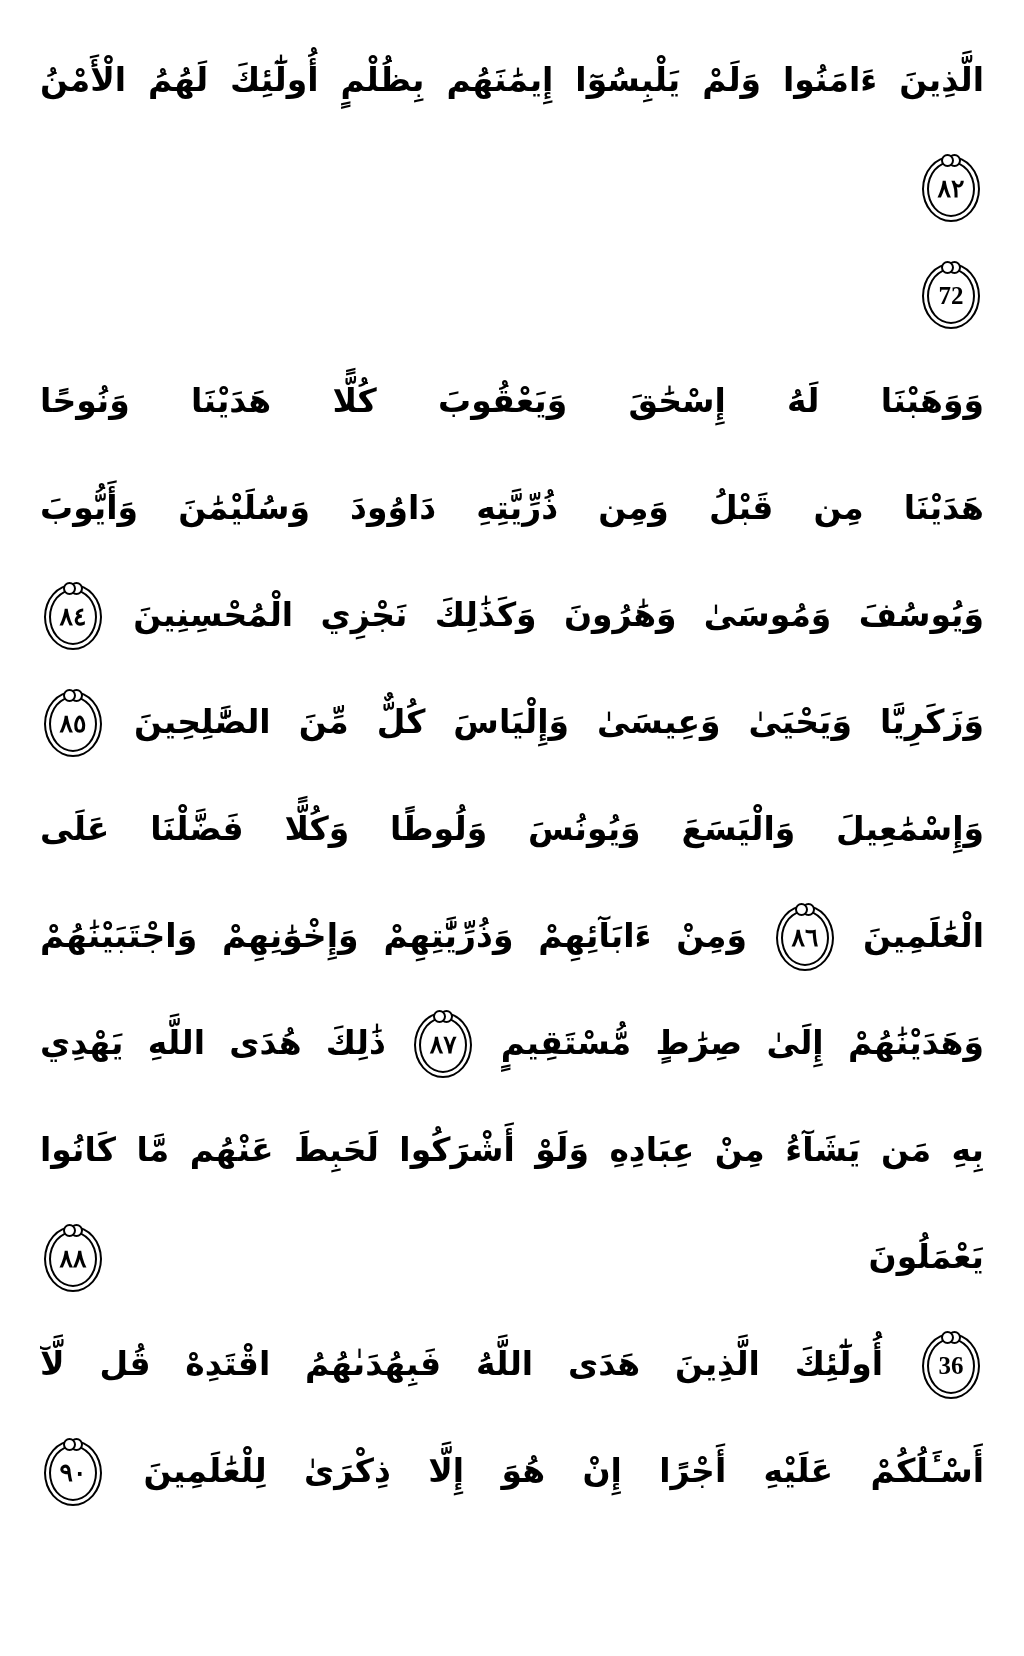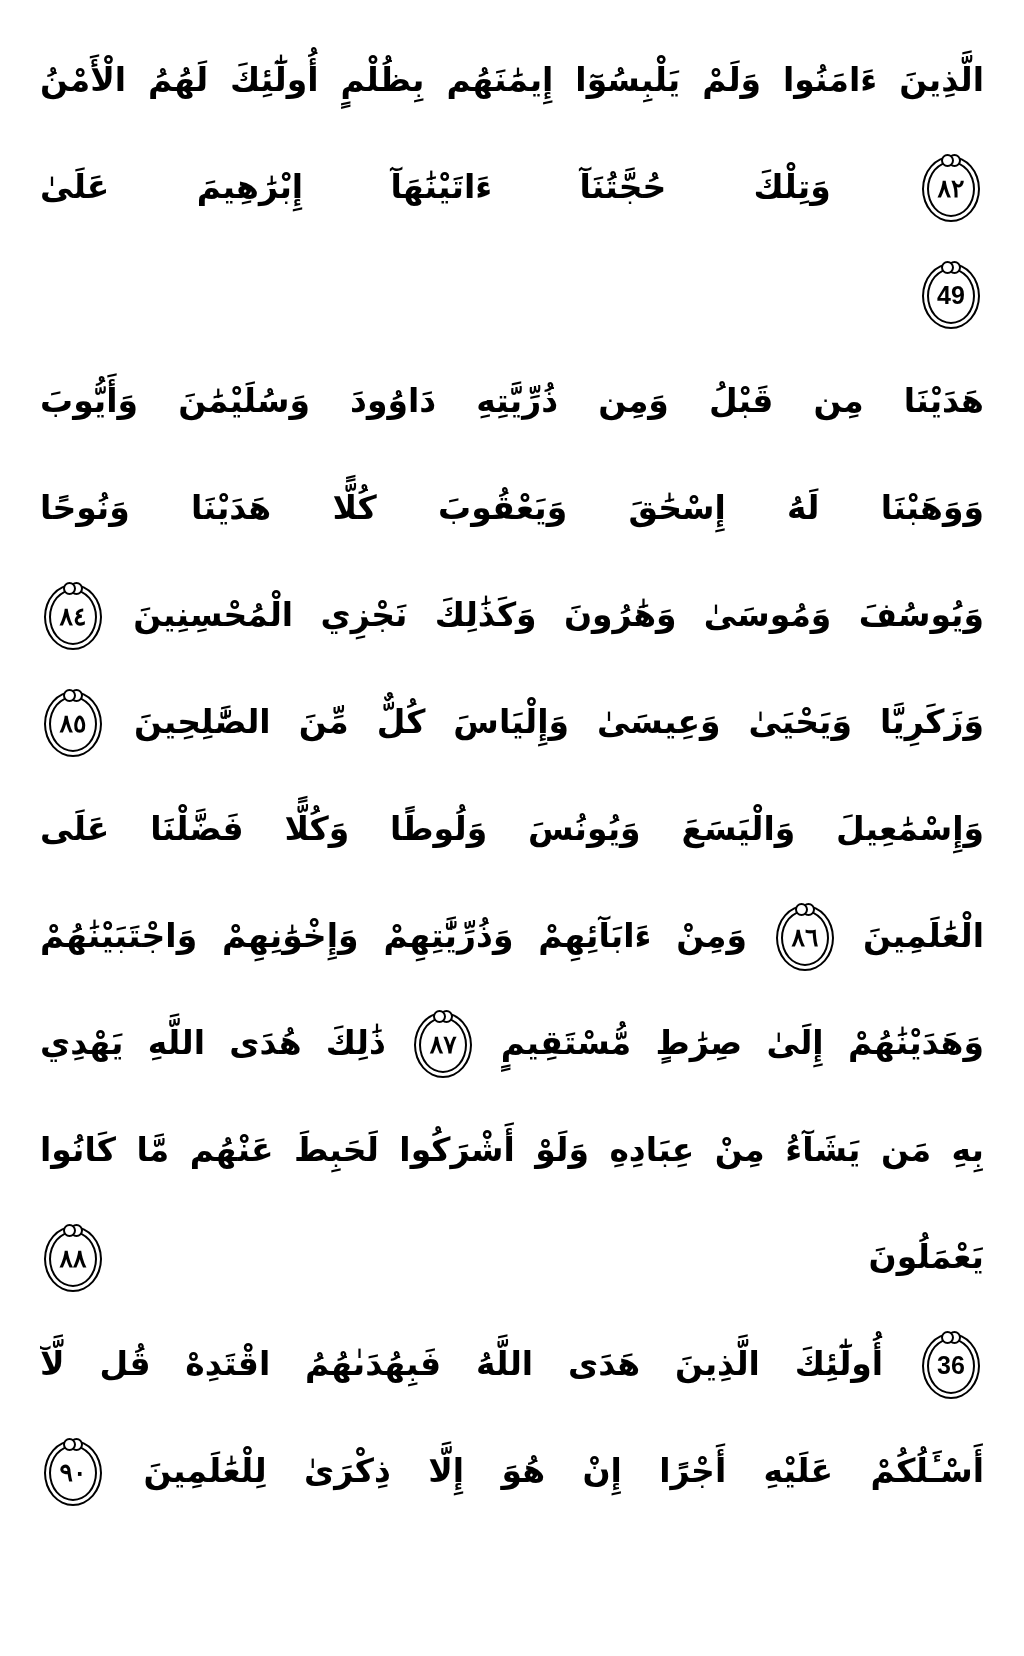--- a/index.html
+++ b/index.html
@@ -56,42 +56,42 @@
     width: 9px;
     height: 9px;
     border: 2px solid #000000;
     border-radius: 50%;
     background: #ffffff;
     top: -9px;
   }
   .ayah-marker::before { right: 12px; }
   .ayah-marker::after  { left: 12px; }
   .ayah-num {
-    font-family: Liberation Sans, sans-serif;
+    font-family: Liberation Serif, serif;
     font-size: 25px;
     font-weight: 700;
     line-height: 1;
     color: #000000;
     direction: rtl;
   }
 </style>
 </head>
 <body>
 
 <div class="page">
   <div class="text-block">
       <div class="line"><span class="ayah-text">الَّذِينَ ءَامَنُوا وَلَمْ يَلْبِسُوٓا إِيمَٰنَهُم بِظُلْمٍ أُولَٰٓئِكَ لَهُمُ الْأَمْنُ</span></div>
       <div class="line"> <span class="ayah-marker">
           <span class="ayah-num">٨٢</span>
-        </span> <span class="ayah-text">وَتِلْكَ حُجَّتُنَآ ءَاتَيْنَٰهَآ إِبْرَٰهِيمَ عَلَىٰ</span></div>
+        </span> </div>
       <div class="line"> <span class="ayah-marker">
-          <span class="ayah-num">49</span>
+          <span class="ayah-num">72</span>
         </span></div>
+      <div class="line"><span class="ayah-text">وَوَهَبْنَا لَهُ إِسْحَٰقَ وَيَعْقُوبَ كُلًّا هَدَيْنَا وَنُوحًا</span></div>
       <div class="line"><span class="ayah-text">هَدَيْنَا مِن قَبْلُ وَمِن ذُرِّيَّتِهِ دَاوُودَ وَسُلَيْمَٰنَ وَأَيُّوبَ</span></div>
-      <div class="line"><span class="ayah-text">وَوَهَبْنَا لَهُ إِسْحَٰقَ وَيَعْقُوبَ كُلًّا هَدَيْنَا وَنُوحًا</span></div>
       <div class="line"><span class="ayah-text">وَيُوسُفَ وَمُوسَىٰ وَهَٰرُونَ وَكَذَٰلِكَ نَجْزِي الْمُحْسِنِينَ</span> <span class="ayah-marker">
           <span class="ayah-num">٨٤</span>
         </span></div>
       <div class="line"><span class="ayah-text">وَزَكَرِيَّا وَيَحْيَىٰ وَعِيسَىٰ وَإِلْيَاسَ كُلٌّ مِّنَ الصَّٰلِحِينَ</span> <span class="ayah-marker">
           <span class="ayah-num">٨٥</span>
         </span></div>
       <div class="line"><span class="ayah-text">وَإِسْمَٰعِيلَ وَالْيَسَعَ وَيُونُسَ وَلُوطًا وَكُلًّا فَضَّلْنَا عَلَى</span></div>
       <div class="line"><span class="ayah-text">الْعَٰلَمِينَ</span> <span class="ayah-marker">
           <span class="ayah-num">٨٦</span>
         </span> <span class="ayah-text">وَمِنْ ءَابَآئِهِمْ وَذُرِّيَّٰتِهِمْ وَإِخْوَٰنِهِمْ وَاجْتَبَيْنَٰهُمْ</span></div>

